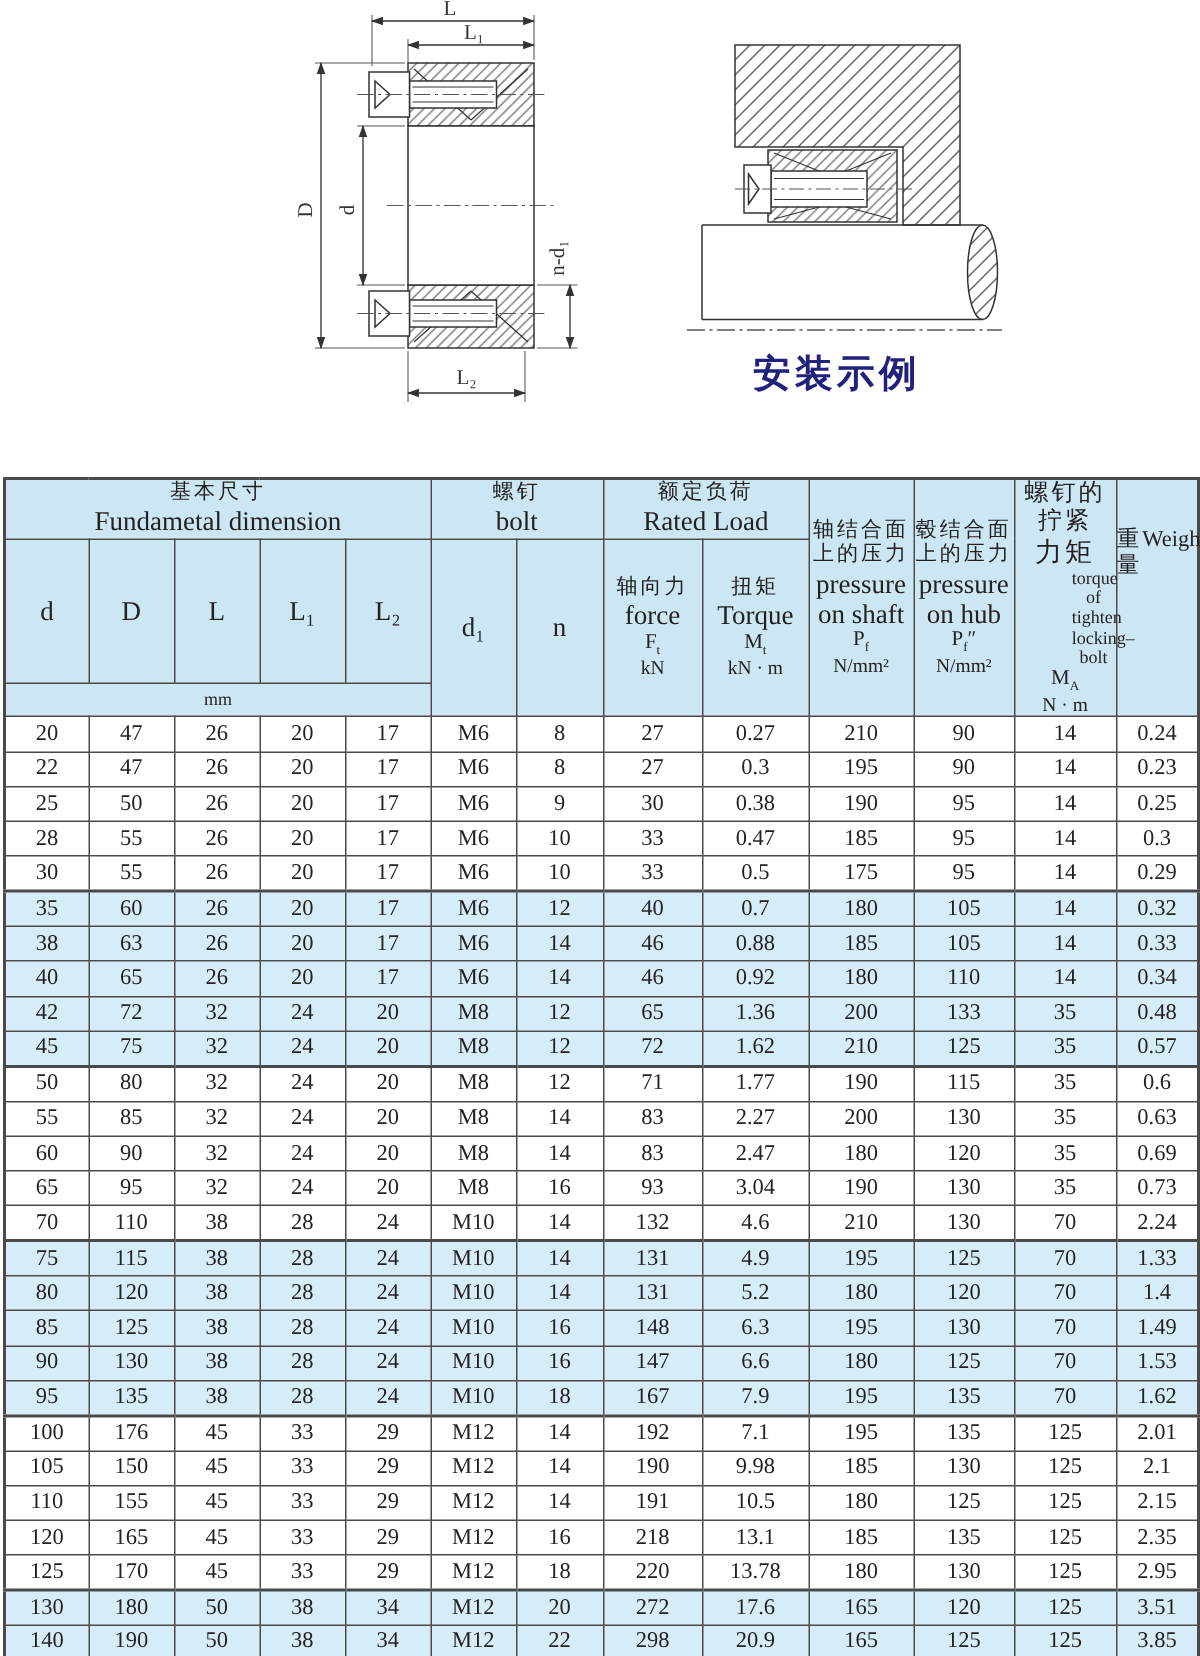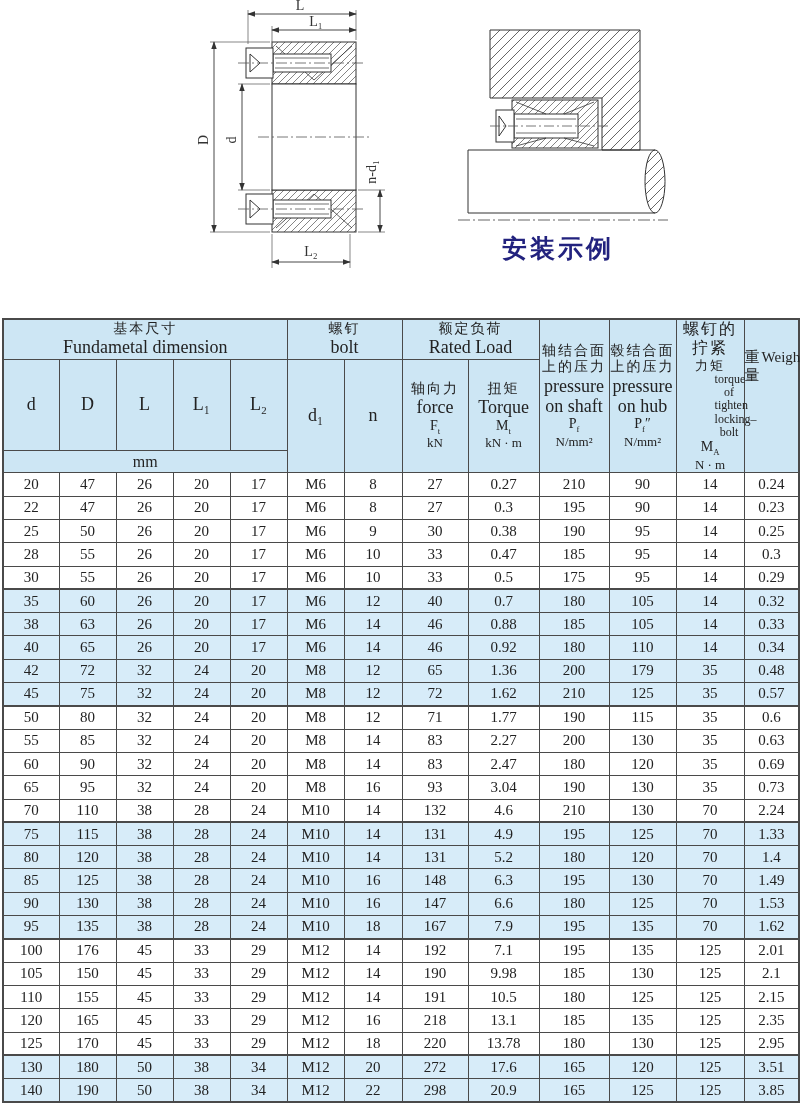--- a/index.html
+++ b/index.html
@@ -28,21 +28,21 @@
   .spec-table th, .spec-table td {
     border: 1px solid var(--border, #4a4a4a);
     text-align: center; vertical-align: middle;
     font-weight: normal; padding: 0;
     color: var(--text, #222);
   }
   .spec-table { border: 2px solid var(--border, #4a4a4a); }
   thead th { background: var(--header-bg, #cde6f4); }
   tr.h1 th { height: 40px; }
   tr.h2 th { height: 48px; font-size: 18px; }
-  tr.h3 th { height: 22px; font-size: 16px; }
+  tr.h3 th { height: 22px; font-size: 12px; }
   .zh { font-size: 14px; line-height: 1.18; letter-spacing: 2px; }
   .en { font-size: 18px; line-height: 1.12; letter-spacing: 0px; }
   .en-sm { font-size: 12px; line-height: 1.1; margin-left: 38px; }
   .sym { font-size: 14px; line-height: 1.15; }
   .sym sub { font-size: 0.62em; }
   .unit { font-size: 13px; line-height: 1.2; }
   .weight-cell { display:flex; flex-direction:row; justify-content:space-between; height:110px; padding:8px 0 10px 0; }
   .weight-cell .zh { font-size:15px; }
   .weight-cell .en { font-size:15px; }
   tbody td { height: 23.3px; font-size: 15px; }
@@ -181,21 +181,21 @@
       <th rowspan="3">
         <div class="zh">毂结合面</div>
         <div class="zh">上的压力</div>
         <div class="en">pressure</div>
         <div class="en">on hub</div>
         <div class="sym"><span>P</span><sub>f</sub><span>″</span></div>
         <div class="unit">N/mm²</div>
       </th>
       <th rowspan="3">
         <div class="zh" style="font-size:16px">螺钉的拧紧</div>
-        <div class="zh" style="font-size:13px">力矩</div>
+        <div class="zh" style="font-size:18px">力矩</div>
         <div class="en-sm">torque of</div>
         <div class="en-sm">tighten</div>
         <div class="en-sm">locking–bolt</div>
         <div class="sym"><span>M</span><sub>A</sub></div>
         <div class="unit">N · m</div>
       </th>
       <th rowspan="3">
         <div class="weight-cell">
           <div class="zh">重量</div>
           <div class="en">Weight</div>
@@ -353,21 +353,21 @@
         <td>42</td>
         <td>72</td>
         <td>32</td>
         <td>24</td>
         <td>20</td>
         <td>M8</td>
         <td>12</td>
         <td>65</td>
         <td>1.36</td>
         <td>200</td>
-        <td>179</td>
+        <td>133</td>
         <td>35</td>
         <td>0.48</td>
       </tr>
       <tr class="hl">
         <td>45</td>
         <td>75</td>
         <td>32</td>
         <td>24</td>
         <td>20</td>
         <td>M8</td>

